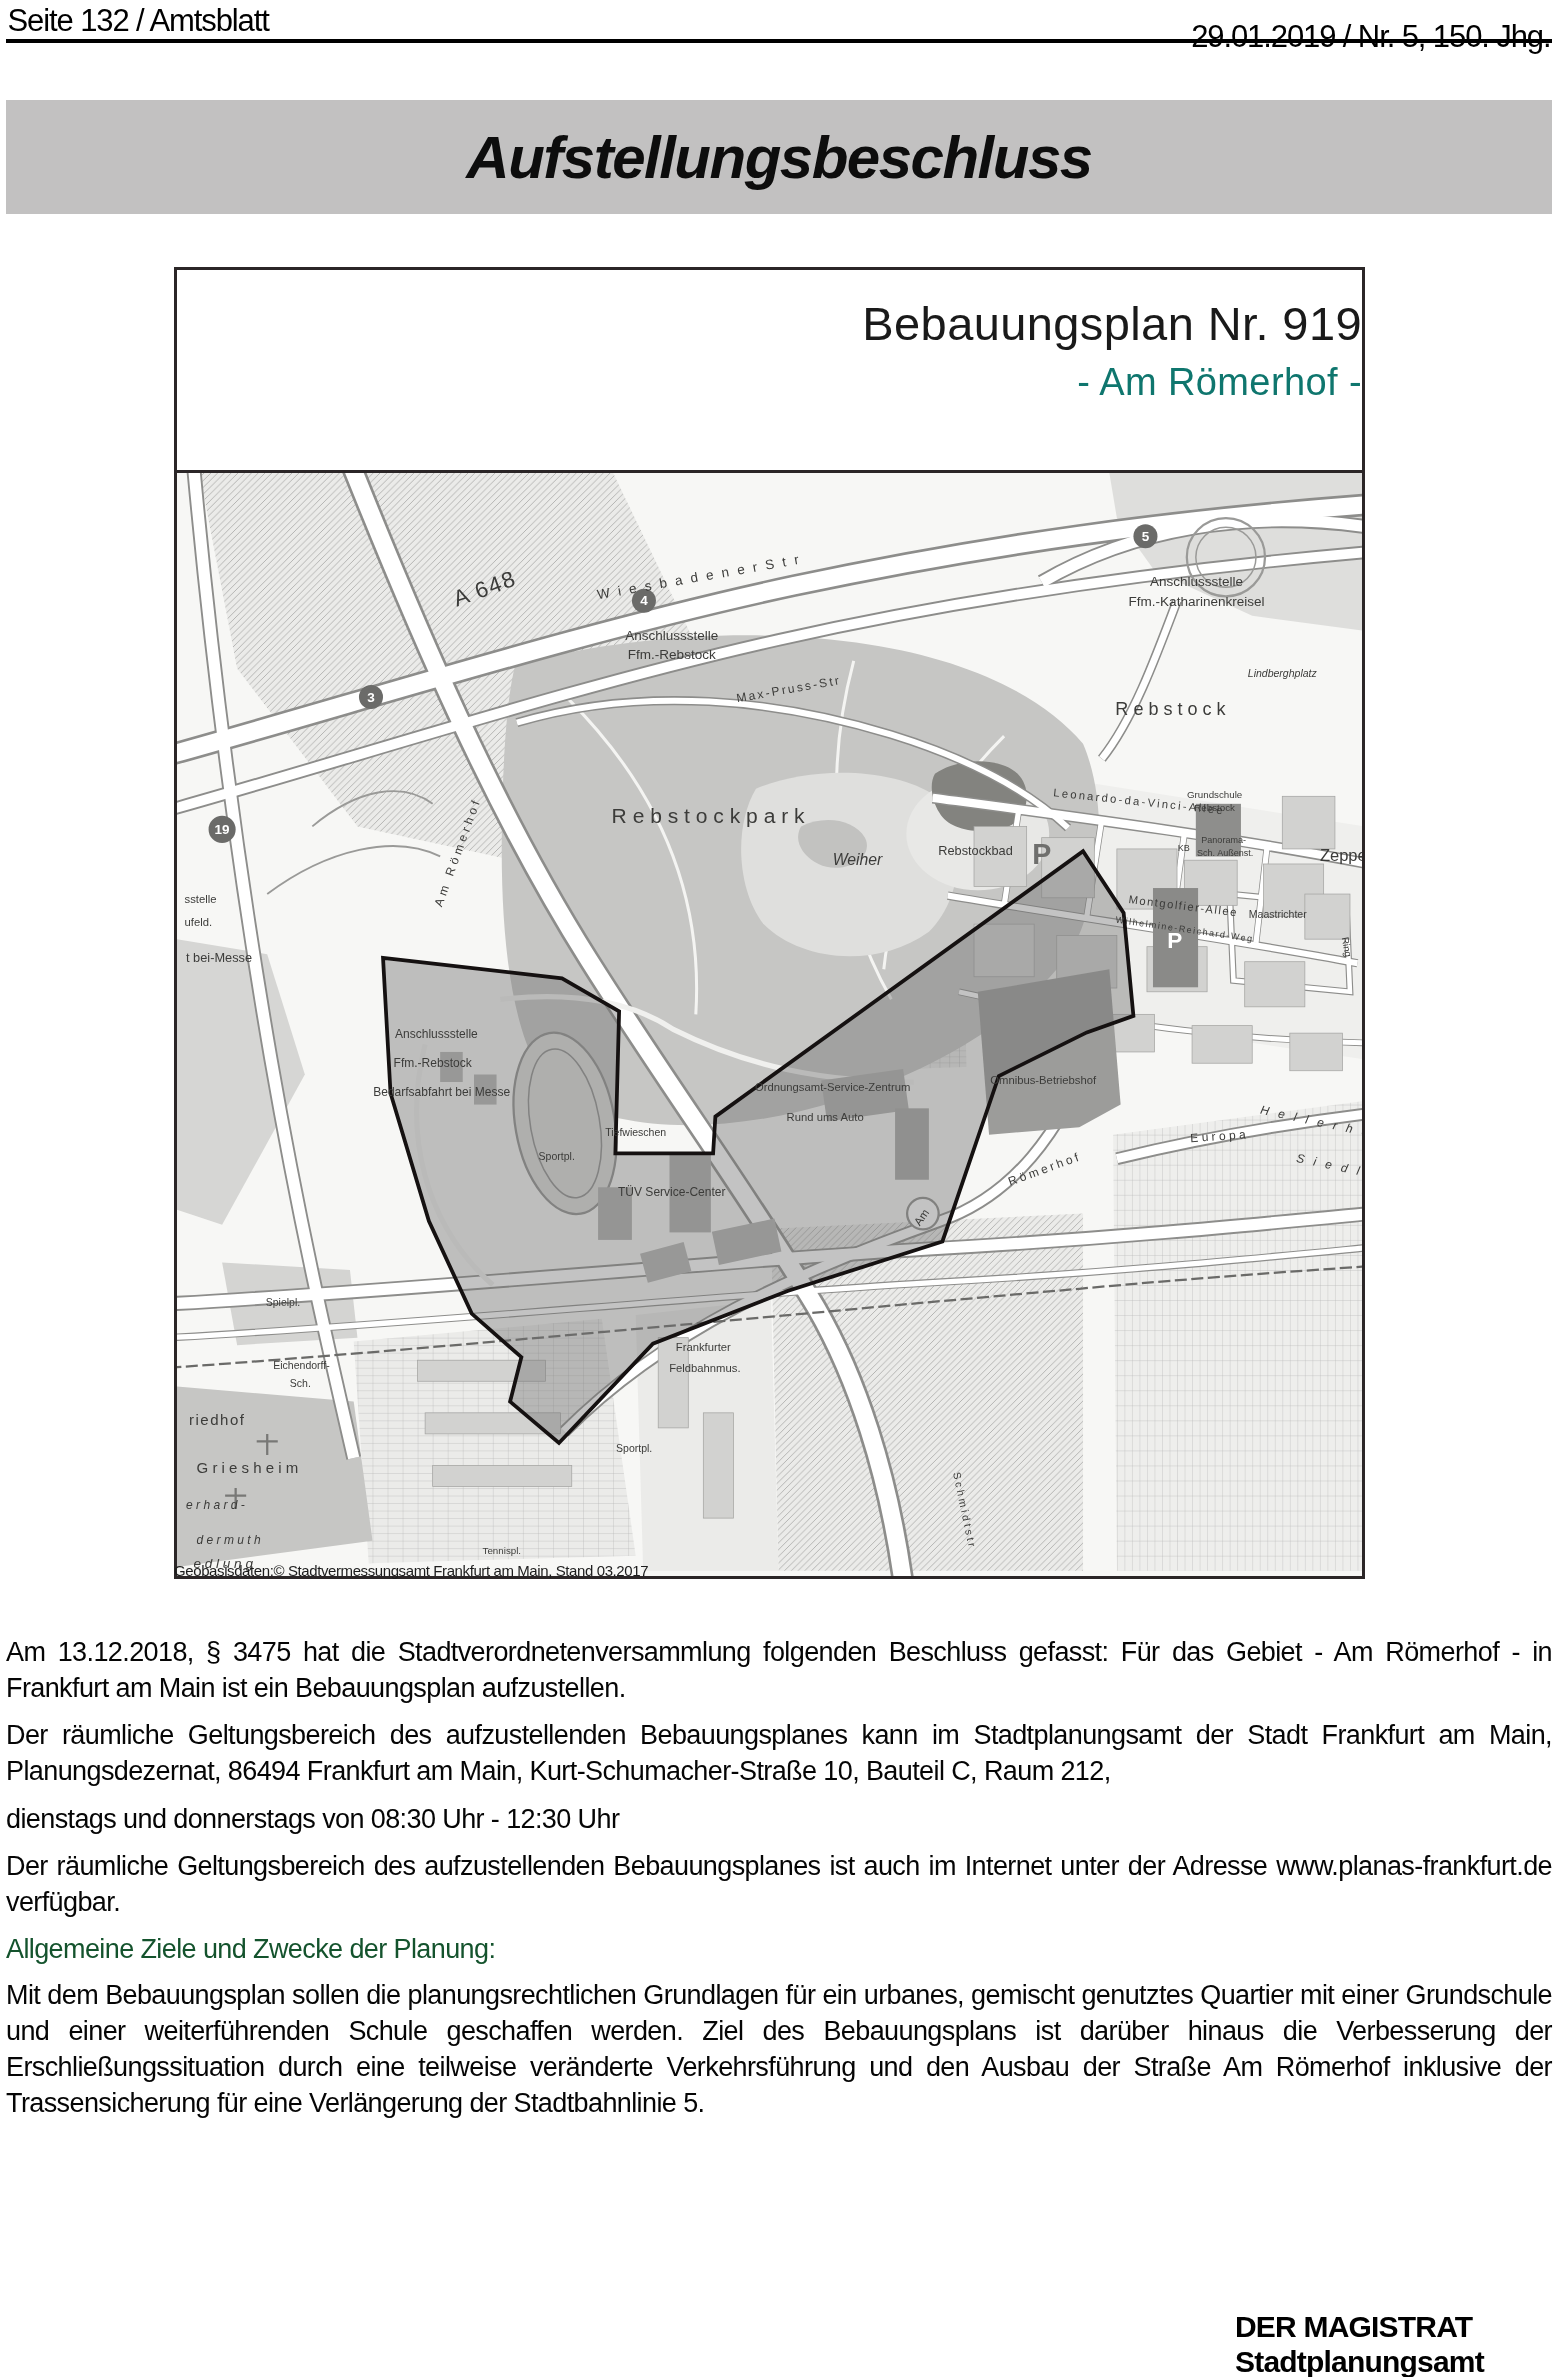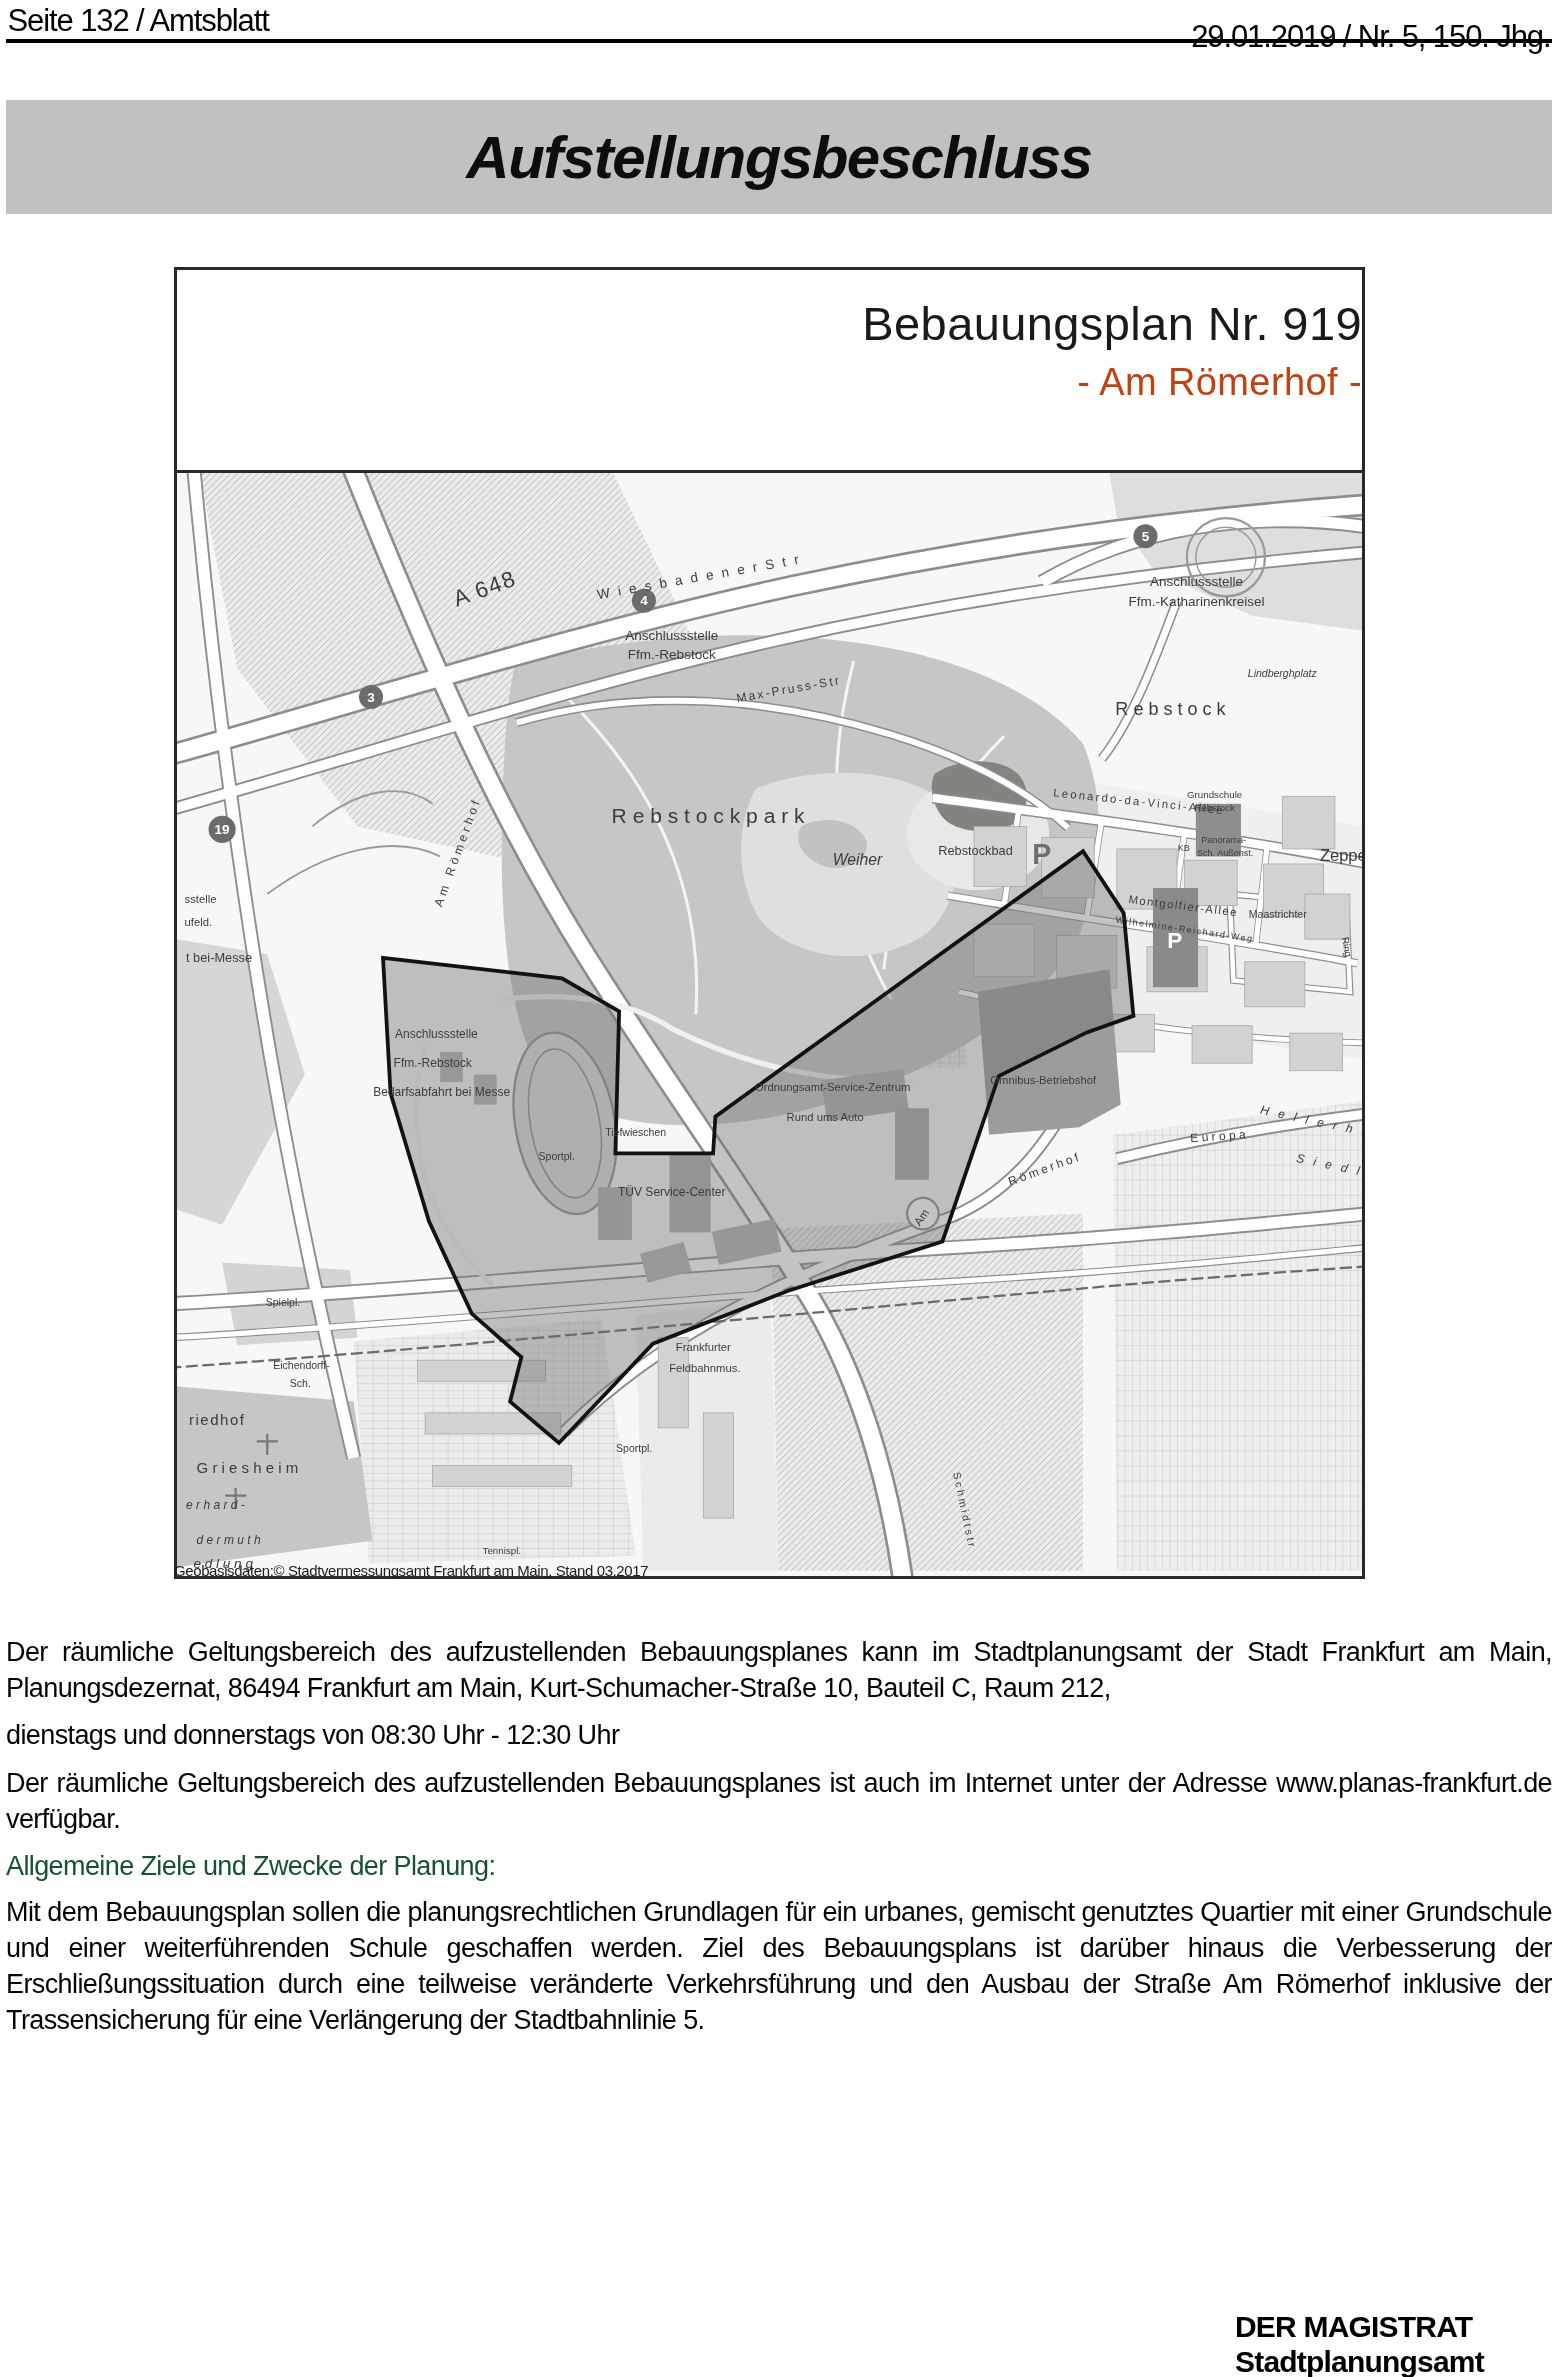--- a/index.html
+++ b/index.html
@@ -15,21 +15,21 @@
     position:absolute;left:6px;right:6px;top:100px;height:114px;background:#c2c1c1;
     display:flex;align-items:center;justify-content:center;
   }
   .banner-title{font-size:60px;font-weight:bold;letter-spacing:-1.5px;color:#0d0d0d;font-style:italic;}
   .figure{
     position:absolute;left:174px;top:267px;width:1185px;border:3.8px solid #2b2627;background:#fff;
     box-sizing:content-box;
   }
   .fig-title{height:174px;border-bottom:3.8px solid #2b2627;text-align:right;background:#fff;}
   .fig-title-1{font-size:47px;letter-spacing:0.4px;color:#1a1a1a;margin-top:25.6px;}
-  .fig-title-2{font-size:38px;letter-spacing:0.4px;color:#c2410c;margin-top:10.5px;}
+  .fig-title-2{font-size:38px;letter-spacing:0.4px;color:#0f766e;margin-top:10.5px;}
   .fig-map{height:1103px;position:relative;overflow:hidden;background:#f7f7f5;}
   .fig-map svg{display:block;width:100%;height:100%;}
   .caption{position:absolute;left:174px;top:1562px;font-size:15px;letter-spacing:-0.4px;color:#1c1c1c;}
   .bodytext{position:absolute;left:6px;top:1634px;width:1546px;}
   .bodytext p{
     font-size:27px;line-height:36px;margin:0 0 11.3px 0;text-align:justify;
     letter-spacing:-0.6px;color:#050505;
   }
   .bodytext h2{
     font-size:27px;line-height:36px;margin:1.5px 0 9.8px 0;font-weight:normal;
@@ -268,20 +268,21 @@
           <text x="12" y="650" font-size="17" fill="#3c3c3a">t  bei-Messe</text>
           <text x="1327" y="632" font-size="30" fill="#ffffff" text-anchor="middle" font-weight="bold">P</text>
         </g>
     </svg>
   </div>
 </div>
 
 <div class="caption">Geobasisdaten:© Stadtvermessungsamt Frankfurt am Main, Stand 03.2017</div>
 
 <div class="bodytext" id="body-blocks">
+    <p>Am 13.12.2018, § 3475 hat die Stadtverordnetenversammlung folgenden Beschluss gefasst: Für das Gebiet - Am Römerhof - in Frankfurt am Main ist ein Bebauungsplan aufzustellen.</p>
     <p>Der räumliche Geltungsbereich des aufzustellenden Bebauungsplanes kann im Stadtplanungsamt der Stadt Frankfurt am Main, Planungsdezernat, 86494 Frankfurt am Main, Kurt-Schumacher-Straße 10, Bauteil C, Raum 212,</p>
     <p>dienstags und donnerstags von 08:30 Uhr - 12:30 Uhr</p>
     <p>Der räumliche Geltungsbereich des aufzustellenden Bebauungsplanes ist auch im Internet unter der Adresse www.planas-frankfurt.de verfügbar.</p>
     <h2>Allgemeine Ziele und Zwecke der Planung:</h2>
     <p>Mit dem Bebauungsplan sollen die planungsrechtlichen Grundlagen für ein urbanes, gemischt genutztes Quartier mit einer Grundschule und einer weiterführenden Schule geschaffen werden. Ziel des Bebauungsplans ist darüber hinaus die Verbesserung der Erschließungssituation durch eine teilweise veränderte Verkehrsführung und den Ausbau der Straße Am Römerhof inklusive der Trassensicherung für eine Verlängerung der Stadtbahnlinie 5.</p>
   </div>
 
 <div class="footer">
   <div>DER MAGISTRAT</div>
   <div>Stadtplanungsamt</div>

